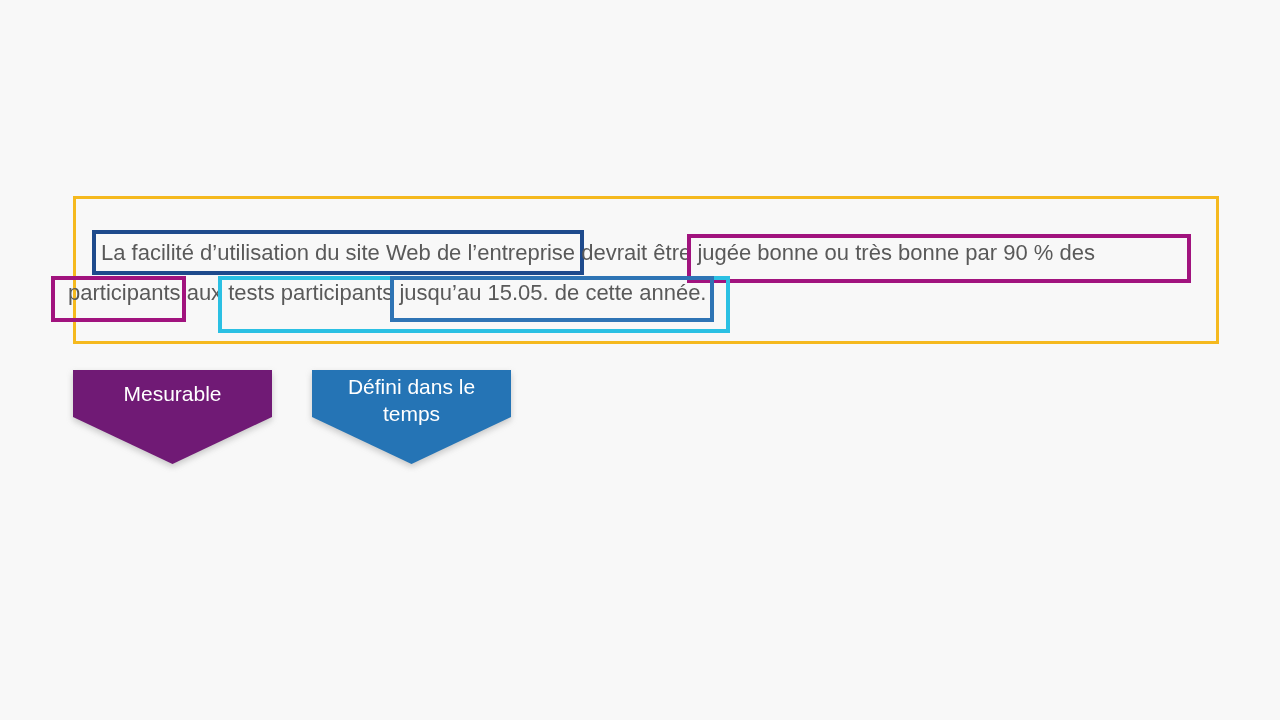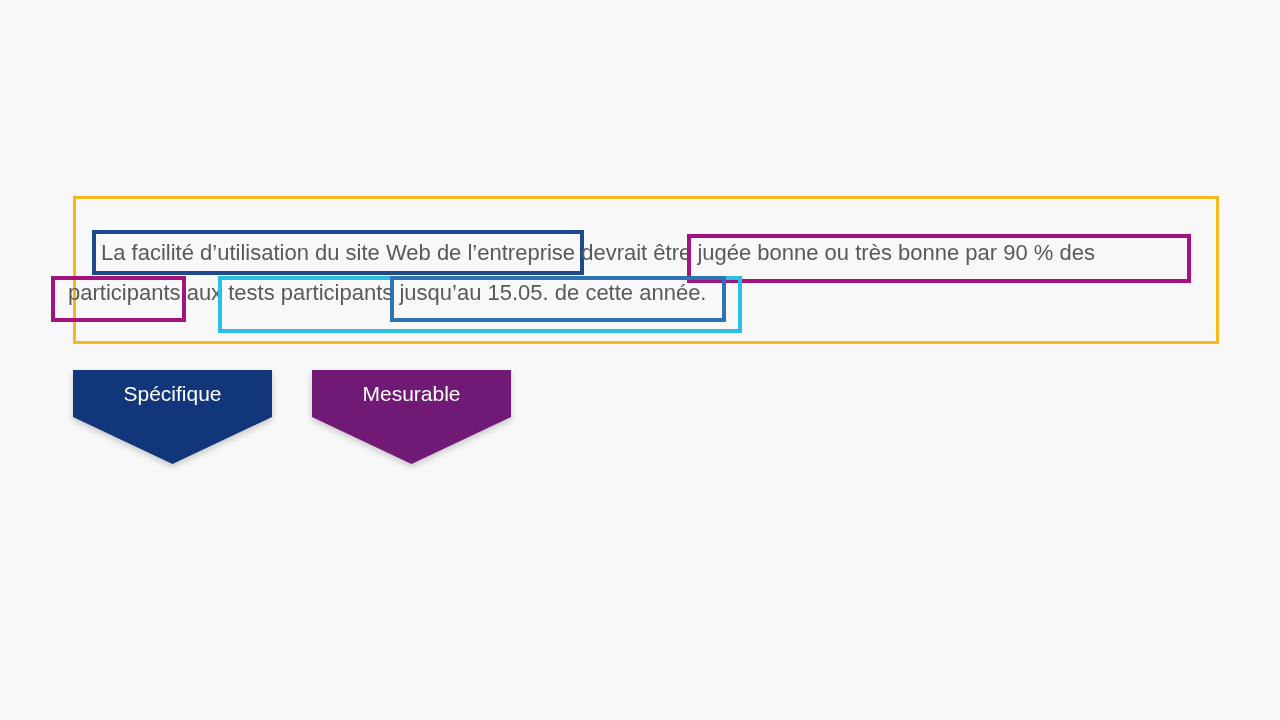--- a/index.html
+++ b/index.html
@@ -35,21 +35,21 @@
     color: #595959;
     white-space: nowrap;
   }
   .sline { height: 40px; }
   
   .hl { border-style: solid; border-width: 4px; }
   .hl-s { border-color: #1E4A8C; padding: 6px 5px 6px 5px;   margin: 0 -9px  0 -9px;  }
   .hl-a { border-color: #A1137E; padding: 2px 92px 14px 6px; margin: 0 -96px 0 -10px; }
   .hl-r { border-color: #A1137E; padding: 0 1px 13px 46px;   margin: 0 -5px  0 -50px; }
   .hl-m { border-color: #2BC0E3; padding: 0 36px 24px 6px;   margin: 0 -40px 0 -10px; }
-  .hl-t { border-color: #2E74B5; padding: 0 16px 13px 5px;   margin: 0 -24px 0 -9px;  }
+  .hl-t { border-color: #2E74B5; padding: 0 4px 13px 5px;   margin: 0 -24px 0 -9px;  }
   
   .banner-row {
     position: absolute;
     left: 73px;
     top: 370px;
     display: flex;
     gap: 40px;
   }
   .banner-wrap { filter: drop-shadow(0 3px 3px rgba(110,110,110,0.35)); }
   .banner {
@@ -80,24 +80,24 @@
 
   <div class="goal-frame" style="border-color: rgb(245, 185, 30);"></div>
 
   <div class="sentence" style="color: rgb(89, 89, 89);">
     <div class="sline"><span class="hl hl-s" style="border-color: rgb(30, 74, 140);">La facilité d’utilisation du site Web de l’entreprise</span> <span>devrait être</span> <span class="hl hl-a" style="border-color: rgb(161, 19, 126);">jugée bonne ou très bonne par 90 % des</span></div>
     <div class="sline"><span class="hl hl-r" style="border-color: rgb(161, 19, 126); padding-left: 13px;">participants</span> <span>aux</span> <span class="hl hl-m" style="border-color: rgb(43, 192, 227);"><span>tests participants</span> <span class="hl hl-t" style="border-color: rgb(46, 116, 181);">jusqu’au 15.05. de cette année.</span></span></div>
   </div>
 
   <div class="banner-row">
     <div class="banner-wrap">
-      <div class="banner" style="background-color: rgb(17, 54, 121);">
-        <div class="banner-label">Spécifique</div>
+      <div class="banner" style="background-color: #701a75;">
+        <div class="banner-label">Mesurable</div>
       </div>
     </div>
     <div class="banner-wrap">
-      <div class="banner" style="background-color: #701a75;">
-        <div class="banner-label">Mesurable</div>
+      <div class="banner" style="background-color: rgb(37, 116, 181);">
+        <div class="banner-label two-line">Défini dans le temps</div>
       </div>
     </div>
   </div>
 
 </div>
 
 </body></html>

